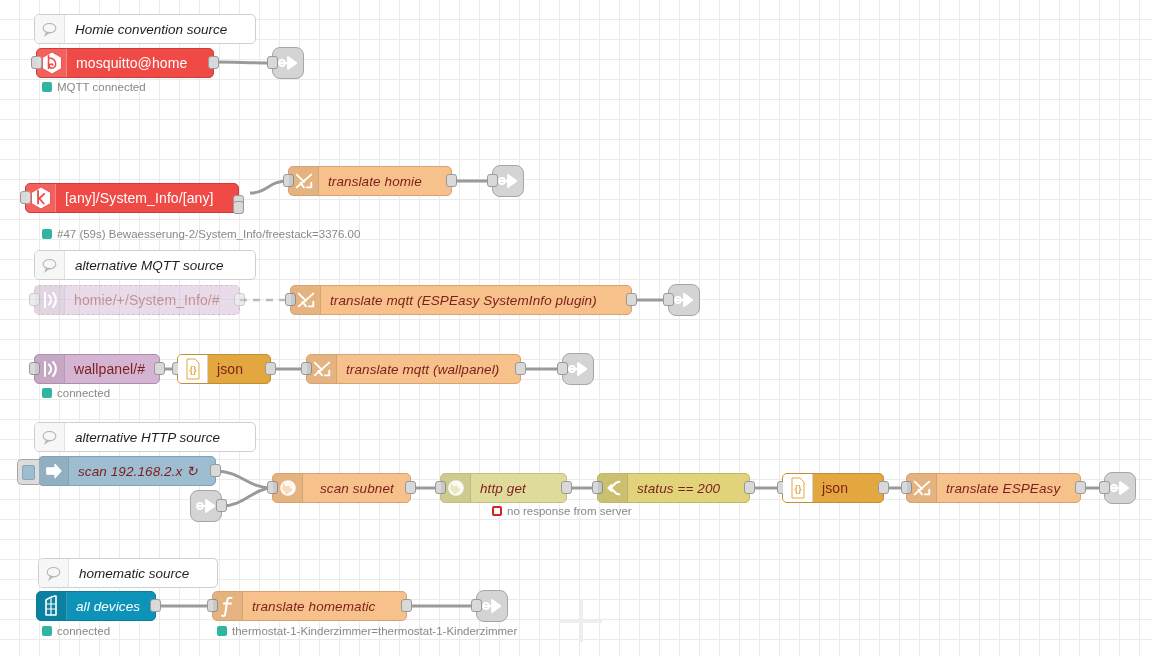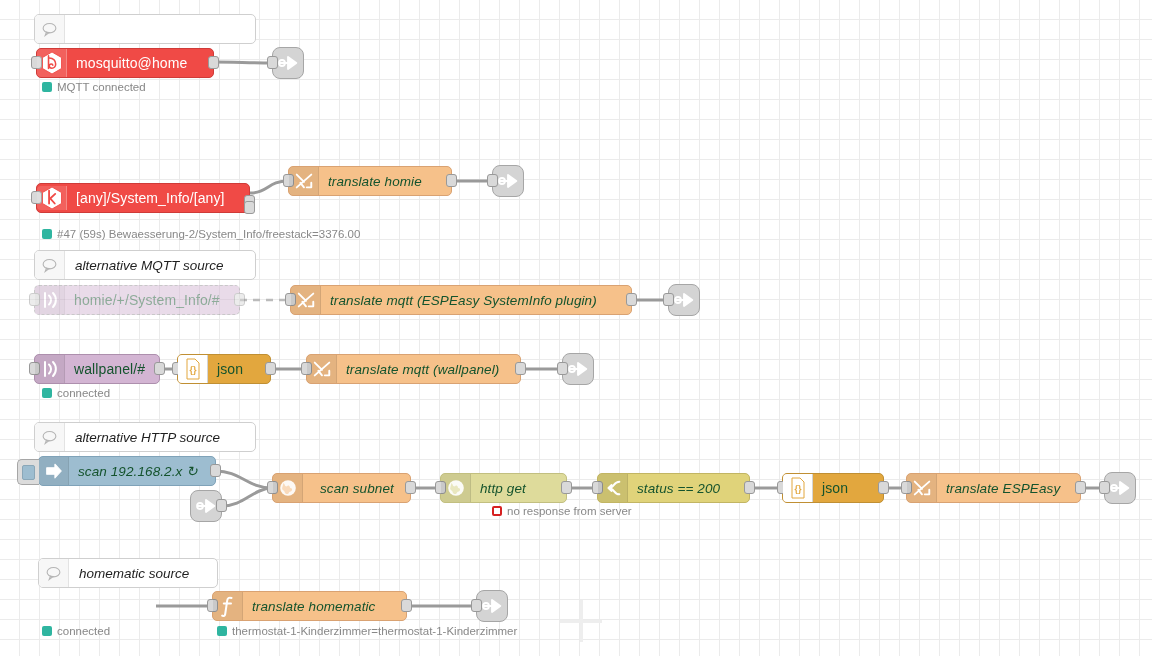--- a/index.html
+++ b/index.html
@@ -49,21 +49,21 @@
     border-bottom-left-radius: 4px;
     display:flex; align-items:center; justify-content:center;
     position:relative;
   }
   .node .label {
     flex: 1 1 auto;
     display:flex; align-items:center;
     padding: 0 9px;
     font-size: 13.5px;
     font-style: italic;
-    color: #14532d;
+    color: #7f1d1d;
     white-space: nowrap;
     letter-spacing: 0.1px;
   }
   .node .label.plain { font-style: normal; }
 
   
   .port {
     position:absolute;
     width: 11px; height: 13px;
     background: #d9d9d9;
@@ -215,20 +215,21 @@
     <path d="M 407,606 C 440,606 456,606 476,606"></path>
   </svg>
 
   <div class="comment" style="left:34px; top:14px; width:222px;">
     <span class="icon-box">
       <svg class="ico" width="17" height="17" viewBox="0 0 20 20">
         <ellipse cx="10" cy="8.5" rx="7.5" ry="5.5" fill="none" stroke="#b5b5b5" stroke-width="1.3"></ellipse>
         <path d="M6.5 13 L5 17 L9.5 13.6 Z" fill="none" stroke="#b5b5b5" stroke-width="1.3"></path>
       </svg>
     </span>
+    <span class="label">Homie convention source</span>
   </div>
 
   <div class="node" style="left:36px; top:48px; width:178px; background:#f04a46; border-color:#cf3b38;">
     <span class="port in"></span>
     <span class="icon-box" style="background:rgba(255,255,255,0.13); border-right-color:rgba(255,255,255,0.25);">
       <svg class="ico" width="22" height="24" viewBox="0 0 24 26">
         <polygon points="12,1 22.4,7 22.4,19 12,25 1.6,19 1.6,7" fill="#ffffff" stroke="#f04a46" stroke-width="1"></polygon>
         <path d="M9 7.5 c4.5 0 7 3.2 7 6.6 c0 2.6 -1.8 4.6 -4.1 4.6 c-1.7 0 -2.9 -1 -2.9 -2.4
                  c0 -1.3 1 -2.2 2.3 -2.2 c0.9 0 1.6 0.5 1.6 1.3" fill="none" stroke="#f04a46" stroke-width="1.7" stroke-linecap="round"></path>
         <path d="M8.2 5 l0 14" fill="none" stroke="#f04a46" stroke-width="1.7" stroke-linecap="round"></path>
@@ -245,21 +246,21 @@
       <circle cx="6.5" cy="9" r="3.2" fill="none" stroke="#ffffff" stroke-width="2"></circle>
     </svg>
   </div>
 
   <div class="status" style="left:42px; top:81px;">
     <span class="dot"></span>
     <span>MQTT connected</span>
   </div>
 
 
-  <div class="node" style="left:36px; top:183px; width:214px; background:#f04a46; border-color:#cf3b38;align-items:center;">
+  <div class="node" style="left:25px; top:183px; width:214px; background:#f04a46; border-color:#cf3b38;">
     <span class="port in"></span>
     <span class="icon-box" style="background:rgba(255,255,255,0.13); border-right-color:rgba(255,255,255,0.25);">
       <svg class="ico" width="22" height="24" viewBox="0 0 24 26">
         <polygon points="12,1 22.4,7 22.4,19 12,25 1.6,19 1.6,7" fill="#ffffff" stroke="#f04a46" stroke-width="1"></polygon>
         <path d="M8.8 5 l0 14" fill="none" stroke="#f04a46" stroke-width="2" stroke-linecap="round"></path>
         <path d="M15.5 8.5 l-5.5 5 l5 5.5" fill="none" stroke="#f04a46" stroke-width="2" stroke-linecap="round" stroke-linejoin="round"></path>
       </svg>
     </span>
     <span class="label" style="color:#ffffff; font-style:normal; font-size:14px;">[any]/System_Info/[any]</span>
     <span class="port out" style="top:11px; margin-top:0;"></span>
@@ -491,20 +492,30 @@
   <div class="comment" style="left:38px; top:558px; width:180px;">
     <span class="icon-box">
       <svg class="ico" width="17" height="17" viewBox="0 0 20 20">
         <ellipse cx="10" cy="8.5" rx="7.5" ry="5.5" fill="none" stroke="#b5b5b5" stroke-width="1.3"></ellipse>
         <path d="M6.5 13 L5 17 L9.5 13.6 Z" fill="none" stroke="#b5b5b5" stroke-width="1.3"></path>
       </svg>
     </span>
     <span class="label">homematic source</span>
   </div>
 
+  <div class="node" style="left:36px; top:591px; width:120px; background:#0d93b8; border-color:#0b7b9a;">
+    <span class="icon-box" style="background:rgba(0,0,0,0.12); border-right-color:rgba(255,255,255,0.2);">
+      <svg class="ico" width="18" height="22" viewBox="0 0 18 22">
+        <path d="M3 20 V5 C3 5 9 1 13 1 V20 Z" fill="none" stroke="#ffffff" stroke-width="1.6" stroke-linejoin="round"></path>
+        <path d="M8 3.2 V20 M3 9 H13 M3 14 H13" fill="none" stroke="#ffffff" stroke-width="1.2"></path>
+      </svg>
+    </span>
+    <span class="label" style="color:#ffffff;">all devices</span>
+    <span class="port out"></span>
+  </div>
 
   <div class="node" style="left:212px; top:591px; width:195px; background:#f6c18a; border-color:#d9a272;">
     <span class="port in"></span>
     <span class="icon-box" style="background:rgba(0,0,0,0.07);">
       <svg class="ico" width="18" height="22" viewBox="0 0 18 22">
         <path d="M12.5 3 C10 2 8.5 3.2 8.2 5.6 L6.2 19 C5.9 21 4.6 21.5 3.2 20.6" fill="none" stroke="#ffffff" stroke-width="2" stroke-linecap="round"></path>
         <path d="M4.8 8.5 H12" fill="none" stroke="#ffffff" stroke-width="2" stroke-linecap="round"></path>
       </svg>
     </span>
     <span class="label">translate homematic</span>

